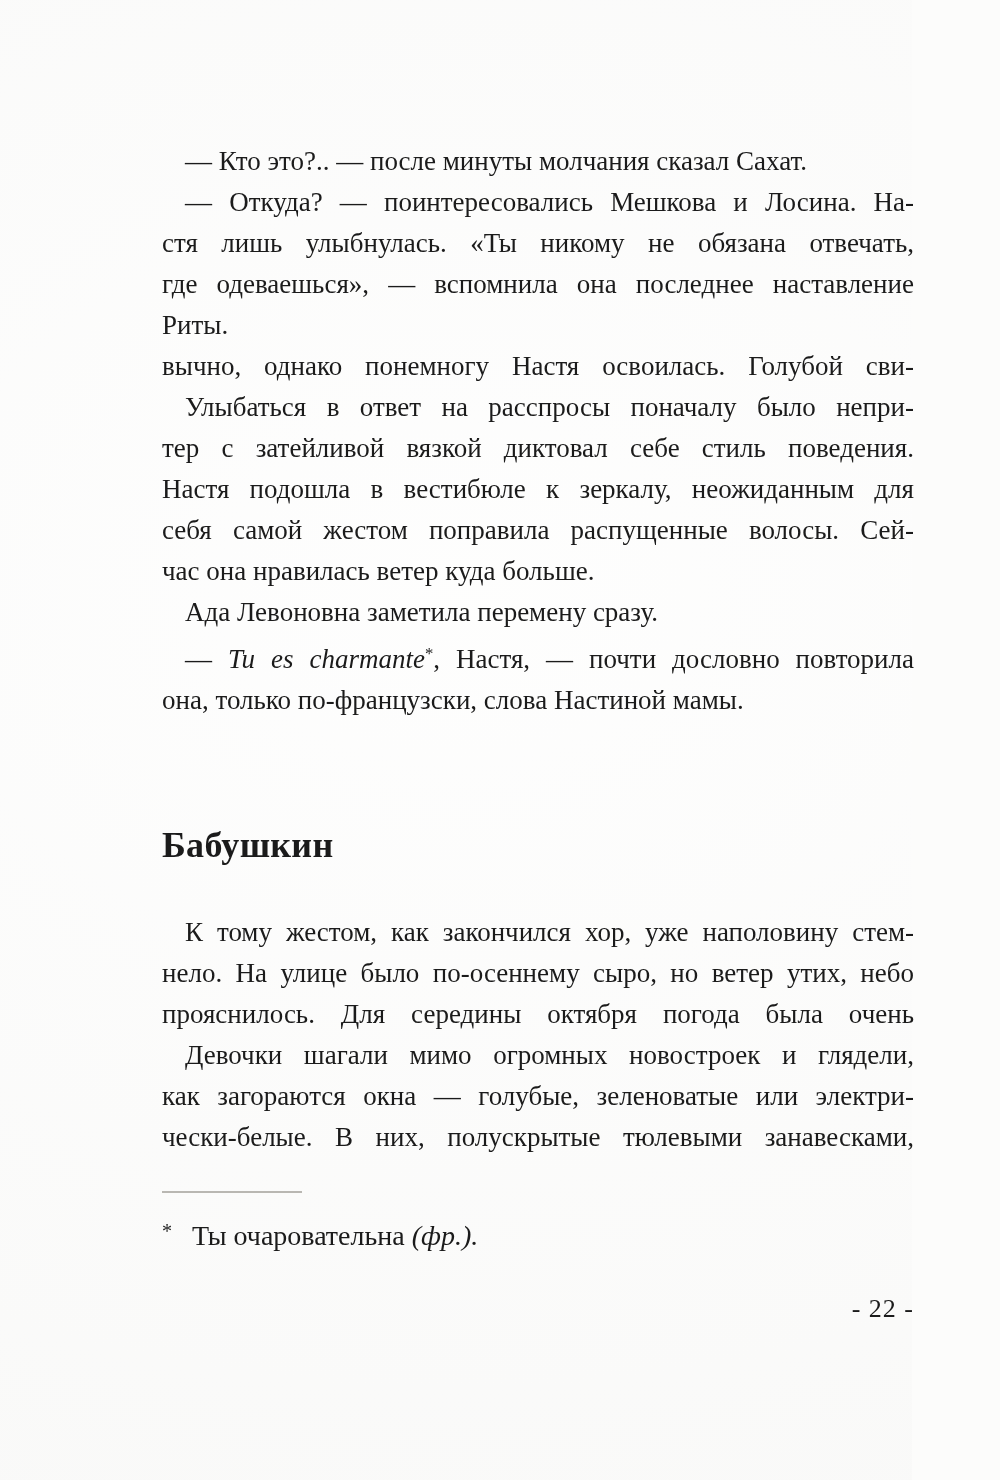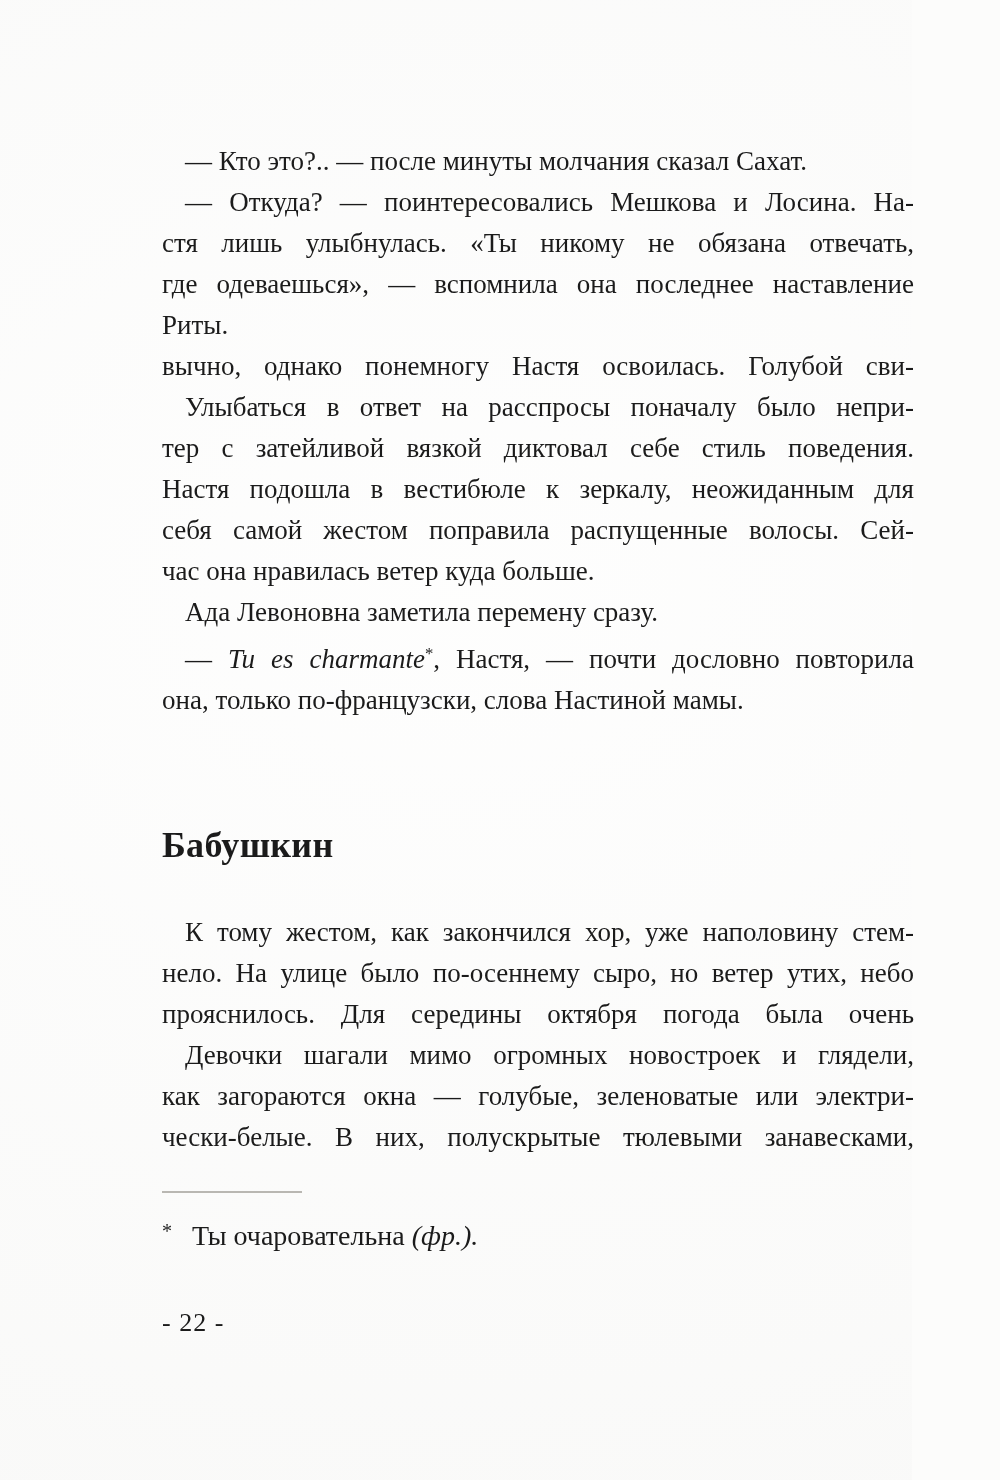--- a/index.html
+++ b/index.html
@@ -58,23 +58,23 @@
     font-size: 28px;
     line-height: 32px;
   }
   .fn-marker {
     display: inline-block;
     width: 30px;
     font-size: 0.72em;
     vertical-align: 7px;
   }
   .page-number {
-    margin-top: 56px;
+    margin-top: 42px;
     font-size: 26px;
-    text-align: left;
+    text-align: right;
     letter-spacing: 1px;
   }
 </style>
 </head>
 <body>
 
 <div class="page">
   <main class="text-block">
 
     <section>

